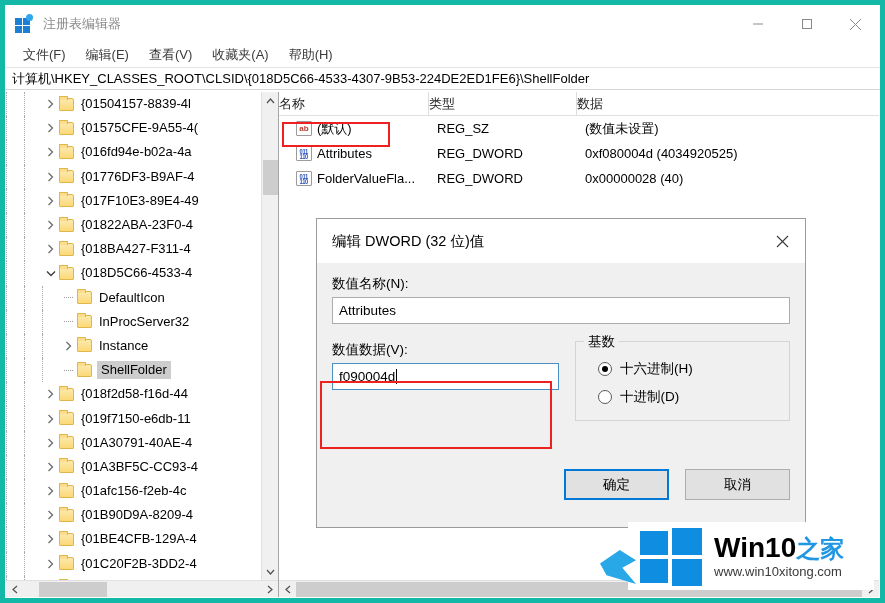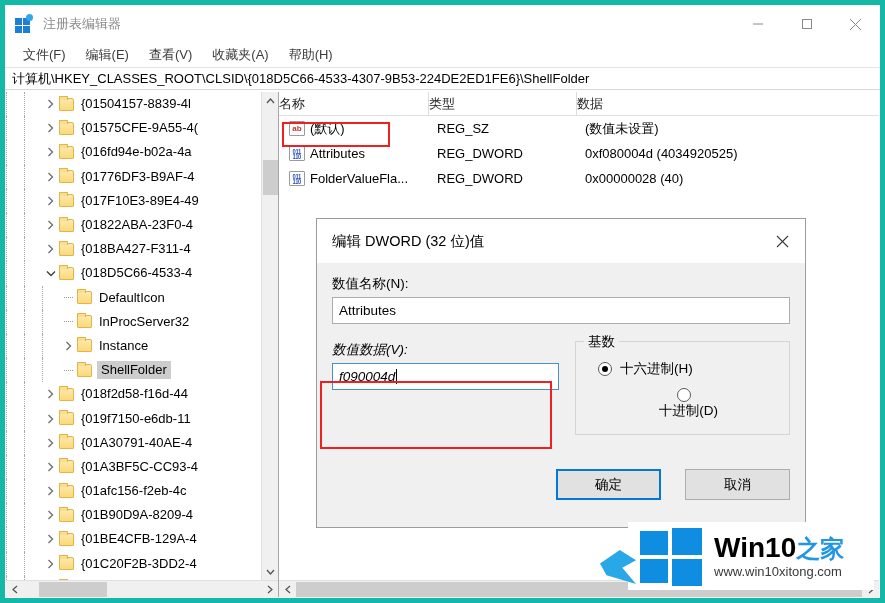--- a/index.html
+++ b/index.html
@@ -105,21 +105,21 @@
     font-size:13px; color:#1d1d1d;
   }
   .col-h { display:flex; align-items:center; border-right:1px solid #dcdcdc; }
   .col-name { width: 150px; }
   .col-type { width: 148px; }
   .col-data { flex:1; border-right:none; }
 
   #list-body { position:absolute; left:0; right:0; top:24px; bottom:17px; overflow:hidden; }
   .lrow { height:25px; display:flex; align-items:center; font-size:13px; }
   .lcell { display:flex; align-items:center; padding-left:8px; overflow:hidden; white-space:nowrap; }
-  .lcell.c1 { width:150px; padding-left:10px;align-items:center; }
+  .lcell.c1 { width:150px; padding-left:17px;align-items:center; }
   .lcell.c2 { width:148px; }
   .lcell.c3 { flex:1; }
 
   .vicon { width:16px; height:15px; min-width:16px; margin-right:5px; position:relative;
            background:#ffffff; border:1px solid #9b9b9b; border-radius:1px; overflow:hidden;
            display:flex; align-items:center; justify-content:center;
            font-size:8px; font-weight:bold; line-height:1; }
   .vicon.ab { color:#c0392b; }
   .vicon.bin { color:#2a4fb8; font-size:6.5px; letter-spacing:-0.3px; }
   .vicon.bin .b { transform: scaleX(0.9); }
@@ -143,42 +143,42 @@
 
   .fld-label { font-size:13.5px; color:#000; margin-bottom:4px; }
   .txtinput {
     height:27px; background:#ffffff; border:1px solid #adadad;
     display:flex; align-items:center; padding-left:6px; font-size:13.5px; color:#000;
   }
   .txtinput.focused { border:1px solid #4a90c4; }
   .caret { display:inline-block; width:1px; height:15px; background:#000; margin-left:1px; vertical-align:-3px; }
 
   #row2 { display:flex; margin-top:17px; }
-  #left-col { width:228px; position:relative;font-style:italic; }
+  #left-col { width:228px; position:relative; }
   #right-col { width:216px; margin-left:16px; }
 
   .groupbox { border:1px solid #d4d4d4; position:relative; padding:14px 10px 12px 10px; }
   .groupbox > .gtitle { position:absolute; top:-9px; left:8px; background:#f0f0f0; padding:0 4px; font-size:13.5px; }
   .radio-row { display:flex; align-items:center; margin:4px 0 10px 12px; font-size:13.5px; }
   .radio {
     width:14px; height:14px; min-width:14px; border-radius:50%;
     border:1px solid #5a5a5a; background:#fff; margin-right:8px; position:relative;
   }
   .radio.on:after {
     content:""; position:absolute; left:3px; top:3px; width:6px; height:6px;
     border-radius:50%; background:#000;
   }
 
   #dlg-buttons { position:absolute; right:15px; bottom:29px; display:flex; }
   .dbtn {
     width:105px; height:31px; background:#e1e1e1; border:1px solid #adadad;
     display:flex; align-items:center; justify-content:center; font-size:13.5px; color:#000;
   }
   .dbtn.primary { border:2px solid #0078d7; background:#e1e1e1; }
-  .dbtn + .dbtn { margin-left:24px; }
+  .dbtn + .dbtn { margin-left:16px; }
 
   
   #watermark {
     position:absolute; right:6px; bottom:8px; width:246px; height:68px;
     background:#ffffff; display:flex; align-items:center; z-index:30;
   }
   #wm-logo { width:64px; height:56px; position:relative; margin-left:12px; }
   #wm-logo .p { position:absolute; background:#0f8de0; }
   #wm-logo .p1 { left:0;   top:3px;  width:28px; height:24px; }
   #wm-logo .p2 { left:32px; top:0;   width:30px; height:27px; }
@@ -587,21 +587,21 @@
           </div>
         </div>
 
         <div id="right-col">
           <div class="groupbox">
             <div class="gtitle">基数</div>
             <div class="radio-row">
               <span class="radio on"></span>
               <span>十六进制(H)</span>
             </div>
-            <div class="radio-row" style="margin-bottom:2px;flex-direction:column;">
+            <div class="radio-row" style="margin-bottom:2px;">
               <span class="radio"></span>
               <span>十进制(D)</span>
             </div>
           </div>
         </div>
       </div>
 
       <div class="redbox" id="redbox-data" style="left:3px; top:118px; width:232px; height:68px;"></div>
 
       <div id="dlg-buttons">

